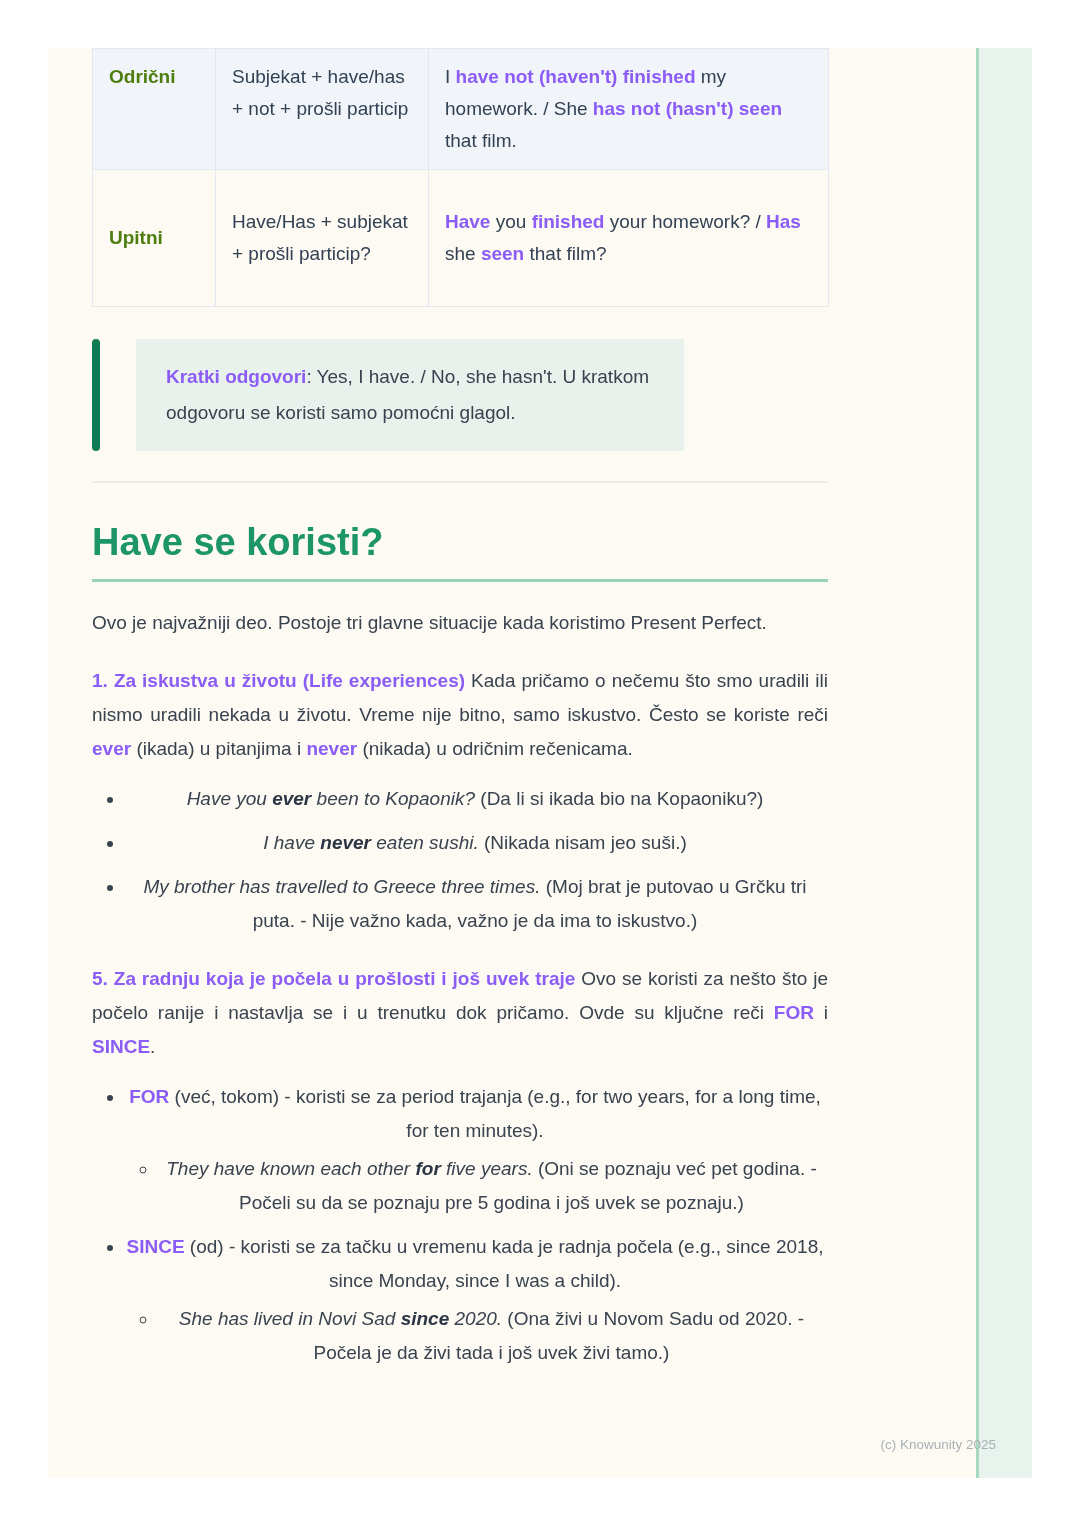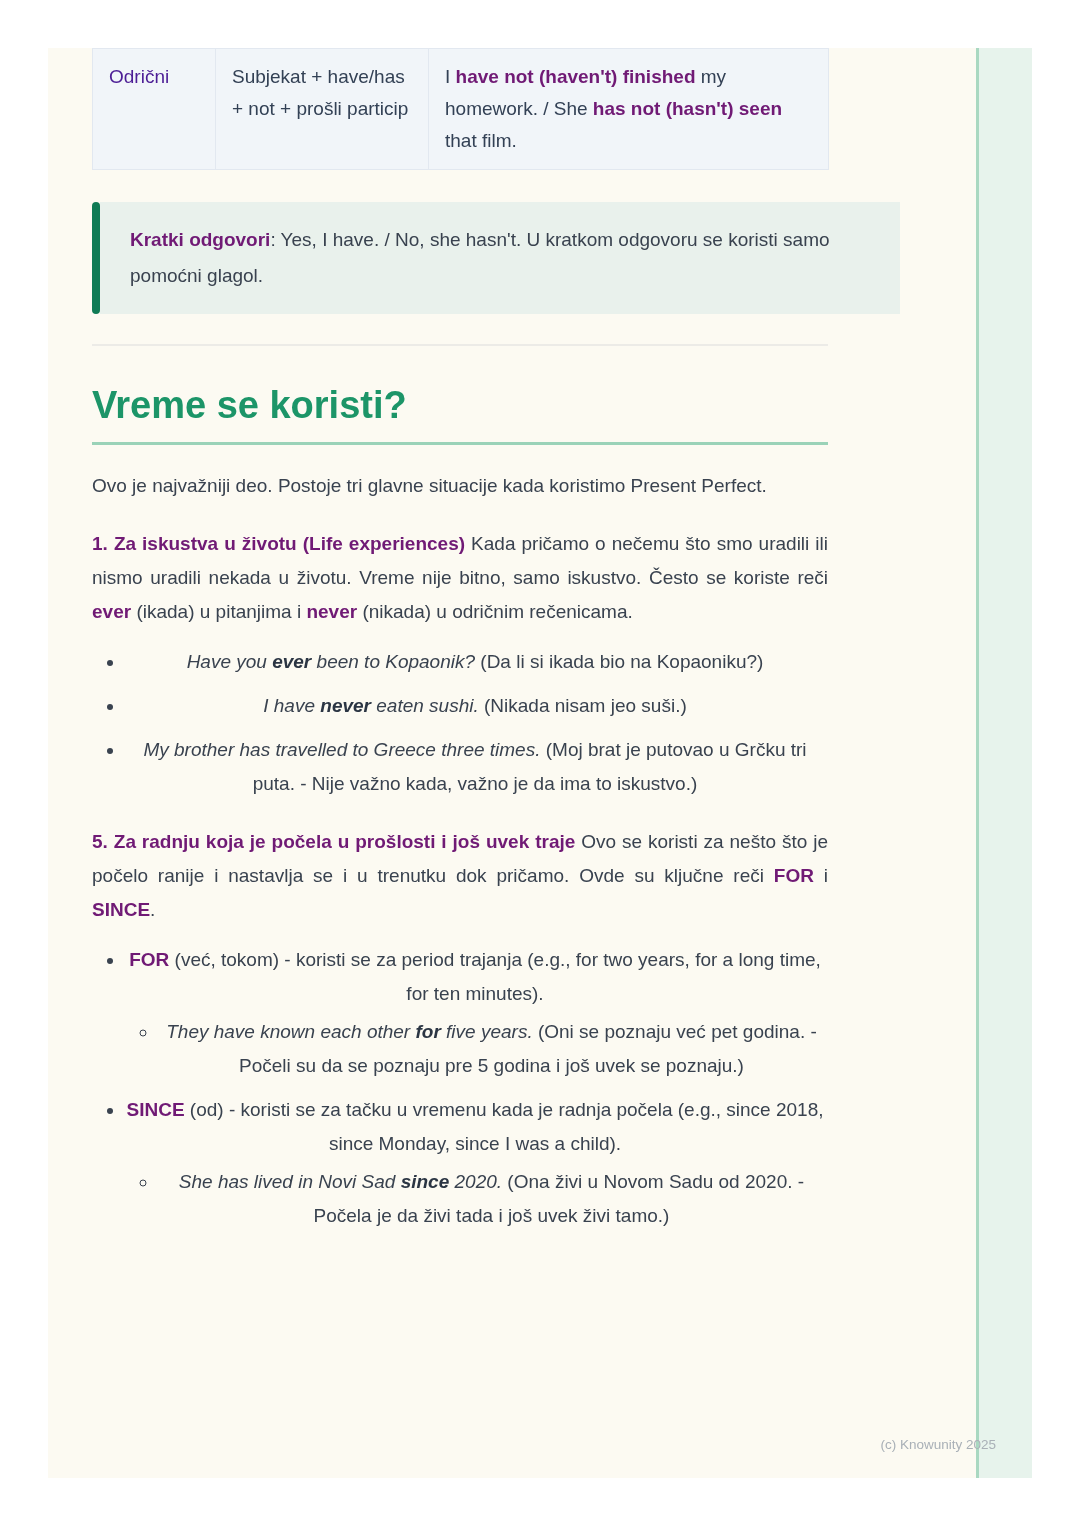--- a/index.html
+++ b/index.html
@@ -32,23 +32,23 @@
   table.grammar {
     border-collapse:collapse; table-layout:fixed;
     width:736px; font-size:19px; line-height:32px; color:#334155;
   }
   table.grammar td { border:1px solid #e2e8f0; padding:12px 16px; }
   col.c1 { width:123px; } col.c2 { width:213px; } col.c3 { width:400px; }
   tr.row-neg { background:#f1f5f9; height:120px; }
   tr.row-neg td { vertical-align:top; }
   tr.row-q { height:137px; }
   tr.row-q td { vertical-align:middle; }
-  td.row-label { font-weight:400; color:#4c1d95; }
+  td.row-label { font-weight:700; color:#4d7c0f; }
   
-  .callout { display:flex; margin-top:32px; width:808px; }
+  .callout { display:flex; margin-top:32px; width:592px;gap:36px; }
   .callout-bar { flex:none; width:8px; border-radius:4px; background:#0f7b55; }
   .callout-body {
     flex:1; background:#e9f1ec;
     padding:20px 28px 20px 30px;
     font-size:19px; line-height:36px; color:#39424f;
   }
   .divider { border:none; border-top:2px solid #ecebe7; margin:30px 0 0 0; width:736px; }
   
   h1.section-heading {
     margin:36px 0 0 0;
@@ -64,21 +64,21 @@
     margin:24px 0 0 0; width:736px;
     text-align:justify;
   }
   ul.main {
     list-style:disc; margin:16px 0 0 0; padding-left:33px;
     font-size:19px; line-height:34px; width:700px;text-align:center;
   }
   ul.main > li { margin-bottom:10px; }
   ul.sub { list-style:circle; margin:4px 0 0 0; padding-left:33px; }
   ul.sub > li { margin-bottom:4px; }
-  .b { font-weight:700; color:#701a75; }
+  .b { font-weight:700; color:#8b5cf6; }
   .i { font-style:italic; }
   .bi { font-weight:700; font-style:italic; color:#2b3543; }
   
   .copyright {
     position:absolute; right:36px; bottom:26px;
     font-size:13.5px; color:#a9b0b7; z-index:2;
   }
 </style>
 </head>
 <body>
@@ -93,31 +93,36 @@
           <col class="c1">
           <col class="c2">
           <col class="c3">
         </colgroup>
       <tbody>
         <tr class="row-neg">
           <td class="row-label">Odrični</td>
           <td>Subjekat + have/has + not + prošli particip</td>
           <td><span>I </span><span class="b">have not (haven't) finished</span><span> my homework. / She </span><span class="b">has not (hasn't) seen</span><span> that film.</span></td>
         </tr>
+        <tr class="row-q">
+          <td class="row-label">Upitni</td>
+          <td>Have/Has + subjekat + prošli particip?</td>
+          <td><span class="b">Have</span><span> you </span><span class="b">finished</span><span> your homework? / </span><span class="b">Has</span><span> she </span><span class="b">seen</span><span> that film?</span></td>
+        </tr>
       </tbody>
     </table>
 
     <div class="callout">
       <div class="callout-bar"></div>
       <div class="callout-body"><span class="b">Kratki odgovori</span><span>: Yes, I have. / No, she hasn't. U kratkom odgovoru se koristi samo pomoćni glagol.</span></div>
     </div>
 
     <hr class="divider">
 
-    <h1 class="section-heading">Vreme se koristi?</h1>
+    <h1 class="section-heading">Have se koristi?</h1>
 
     <p class="body-par">Ovo je najvažniji deo. Postoje tri glavne situacije kada koristimo Present Perfect.</p>
 
     <p class="body-par"><span class="b">1. Za iskustva u životu (Life experiences)</span><span> Kada pričamo o nečemu što smo uradili ili nismo uradili nekada u životu. Vreme nije bitno, samo iskustvo. Često se koriste reči </span><span class="b">ever</span><span> (ikada) u pitanjima i </span><span class="b">never</span><span> (nikada) u odričnim rečenicama.</span></p>
 
     <ul class="main">
       <li><span class="i">Have you </span><span class="bi">ever</span><span class="i"> been to Kopaonik?</span><span> (Da li si ikada bio na Kopaoniku?)</span></li>
       <li><span class="i">I have </span><span class="bi">never</span><span class="i"> eaten sushi.</span><span> (Nikada nisam jeo suši.)</span></li>
       <li><span class="i">My brother has travelled to Greece three times.</span><span> (Moj brat je putovao u Grčku tri puta. - Nije važno kada, važno je da ima to iskustvo.)</span></li>
     </ul>

